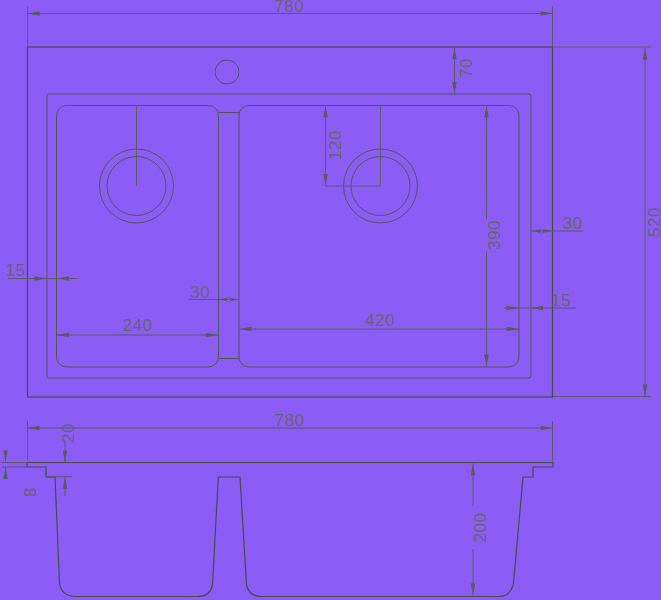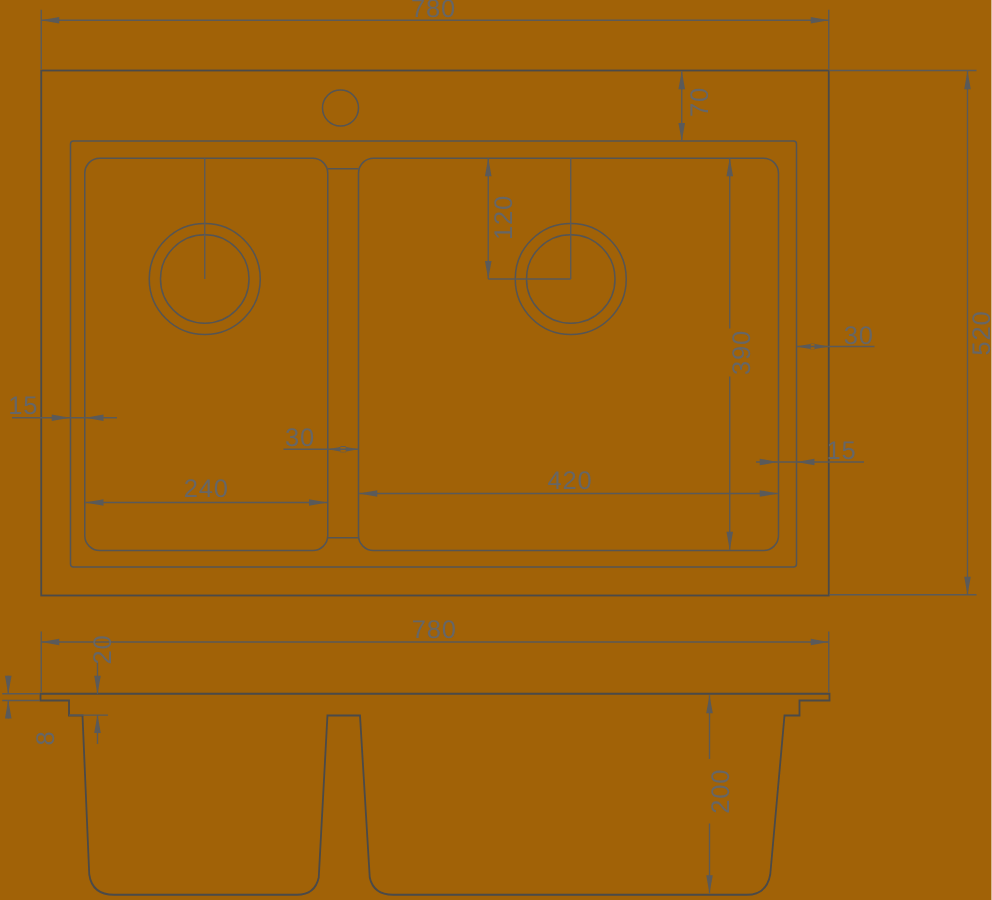--- a/index.html
+++ b/index.html
@@ -1,16 +1,16 @@
 <!DOCTYPE html>
 <html><head>
 <meta charset="utf-8">
 <style>
   html,body{margin:0;padding:0;background:#ffffff;}
-  .canvas{position:relative;width:661px;height:600px;background:#a16207;overflow:hidden;
+  .canvas{position:relative;width:661px;height:600px;background:#8b5cf6;overflow:hidden;
           font-family:"Liberation Sans", sans-serif;}
   svg{display:block;}
   .ln{fill:none;stroke:#555;stroke-width:1;}
   .ln-thick{fill:none;stroke:#4a4a4a;stroke-width:1.2;}
   .dim{fill:none;stroke:#5a5a5a;stroke-width:0.9;}
   .ah{fill:#5a5a5a;stroke:none;}
   text.dtxt{font-family:"Liberation Sans", sans-serif;font-size:17px;fill:#666;letter-spacing:0.5px;}
 </style>
 </head>
 <body>

